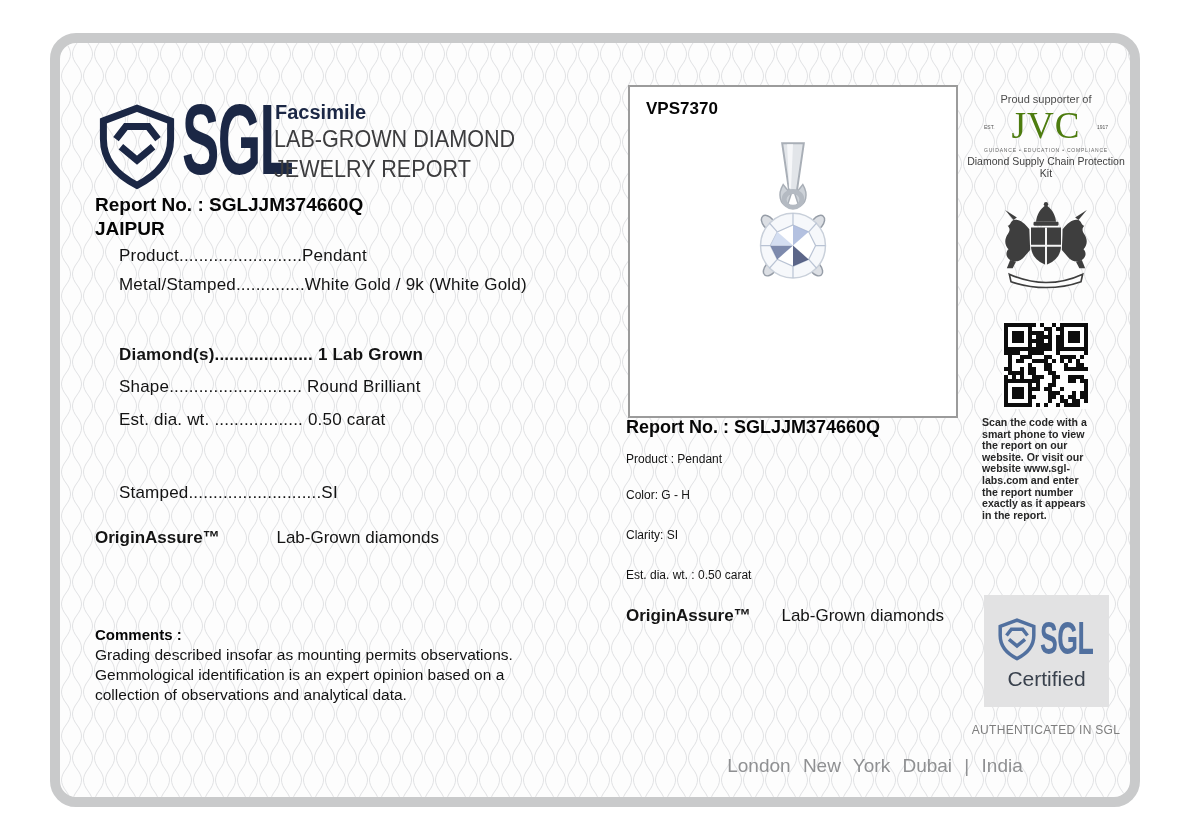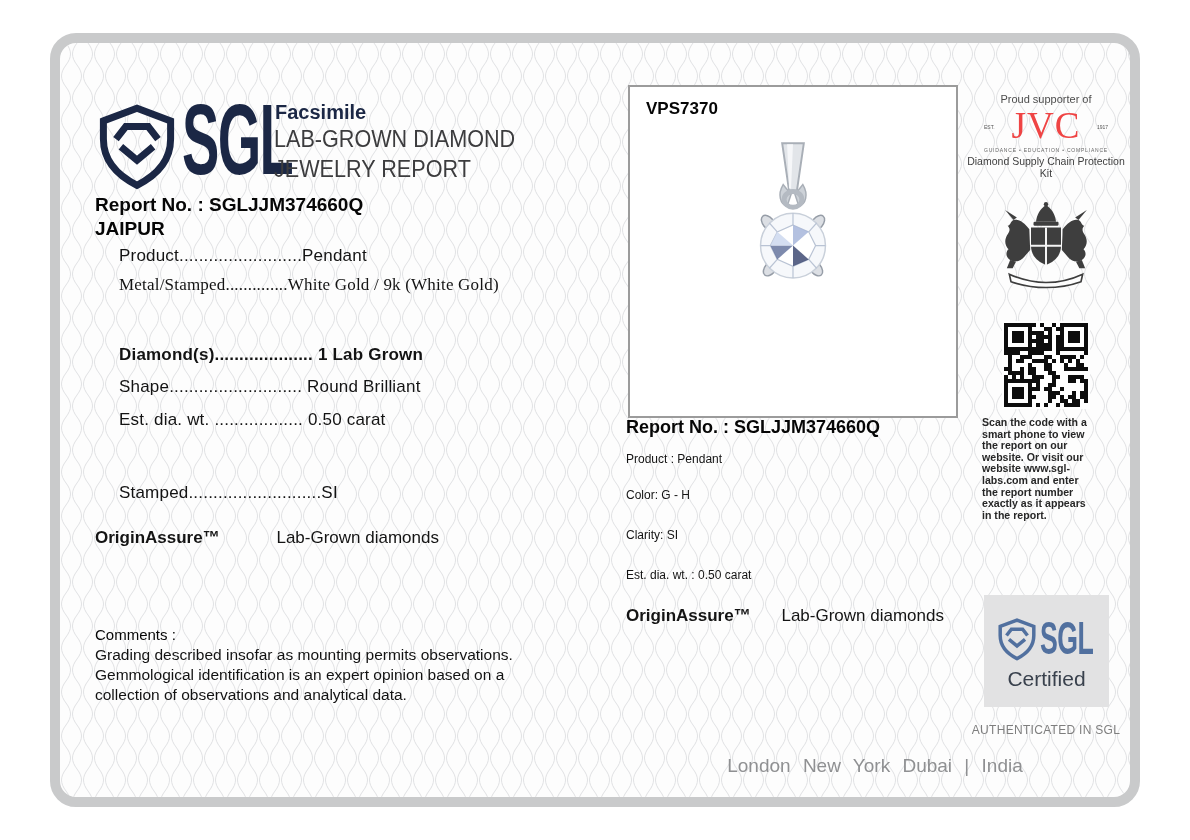--- a/index.html
+++ b/index.html
@@ -18,44 +18,44 @@
   .brand-name { left:122px; top:46px; font-size:100px; font-weight:bold; color:#1b2745;
                 transform:scaleX(0.56); transform-origin:left top; letter-spacing:-3px; line-height:1; }
   .facsimile  { left:215px; top:58px; font-size:20px; font-weight:bold; color:#1b2745; }
   .rtitle1 { left:214px; top:82px;  font-size:24px; color:#3c3c3e; transform:scaleX(0.9); transform-origin:left top; letter-spacing:0; }
   .rtitle2 { left:214px; top:112px; font-size:24px; color:#3c3c3e; transform:scaleX(0.9); transform-origin:left top; }
 
   .l-reportno { left:35px; top:151px; font-size:19px; font-weight:bold; color:#060606; }
   .l-city     { left:35px; top:175px; font-size:19px; font-weight:bold; color:#060606; }
   .row  { left:35px; font-size:17px; color:#131313; letter-spacing:0.2px;margin-left:24px; }
   .bold { font-weight:bold; }
-  .r1 { top:203px; } .r2 { top:232px;font-family:Liberation Serif, serif; }
+  .r1 { top:203px; } .r2 { top:232px; }
   .d1 { top:302px; } .d2 { top:334px; } .d3 { top:367px; } .d4 { top:403px; } .d5 { top:440px; }
   .origin-left { left:35px; top:485px; font-size:17px; }
   .origin-left .val { margin-left:52px; font-weight:normal; }
-  .comments-title { left:35px; top:583px; font-size:15px; font-weight:normal; color:#060606; }
+  .comments-title { left:35px; top:583px; font-size:15px; font-weight:bold; color:#060606; }
   .comments-body  { left:35px; top:602px; font-size:15.5px; line-height:20px; color:#121212; }
 
   
   .photo-box { left:568px; top:42px; width:330px; height:333px; background:#ffffff;
                border:2px solid #9b9b9b; }
   .sku { position:absolute; left:16px; top:12px; font-size:17px; font-weight:bold; color:#060606; }
   .pendant { position:absolute; left:50%; top:52px; transform:translateX(-50%); }
 
   .m-row { left:566px; font-size:12px; color:#131313; }
   .m0 { top:374px; font-size:18px; font-weight:bold; color:#060606; }
   .m1 { top:409px; } .m2 { top:445px; } .m3 { top:485px; } .m4 { top:525px; }
   .m-origin { left:566px; top:563px; font-size:17px; }
   .m-origin .val { margin-left:26px; font-weight:normal; }
 
   
   .rcol { left:918px; top:0; width:136px; height:774px; text-align:center; }
   .supporter { position:absolute; left:0; top:50px; width:100%; font-size:11px; color:#4c4c4c; }
   .jvc-row { position:absolute; left:0; top:61px; width:100%; }
-  .jvc-name { font-family:"Liberation Serif", serif; font-size:37px; color:#ef4444; letter-spacing:1px;text-align:right; }
+  .jvc-name { font-family:"Liberation Serif", serif; font-size:37px; color:#4d7c0f; letter-spacing:1px;text-align:right; }
   .jvc-est  { position:absolute; left:6px;  top:20px; font-size:5px; color:#555; }
   .jvc-year { position:absolute; right:6px; top:20px; font-size:5px; color:#555; }
   .jvc-tagline { position:absolute; left:0; top:104px; width:100%; font-size:5px; letter-spacing:0.8px; color:#666; }
   .jvc-kit { position:absolute; left:-14px; top:112px; width:164px; font-size:10.5px; color:#3f3f3f; }
   .crest { position:absolute; left:50%; top:156px; transform:translateX(-50%); }
   .qr { position:absolute; left:50%; top:278px; transform:translateX(-50%);
         display:grid; grid-template-columns:repeat(21,4px); grid-template-rows:repeat(21,4px);
         background:#ffffff; padding:2px; }
   .qr i { background:#0d0d0d; }
   .qr-caption { position:absolute; left:4px; top:374px; width:128px; text-align:left;

